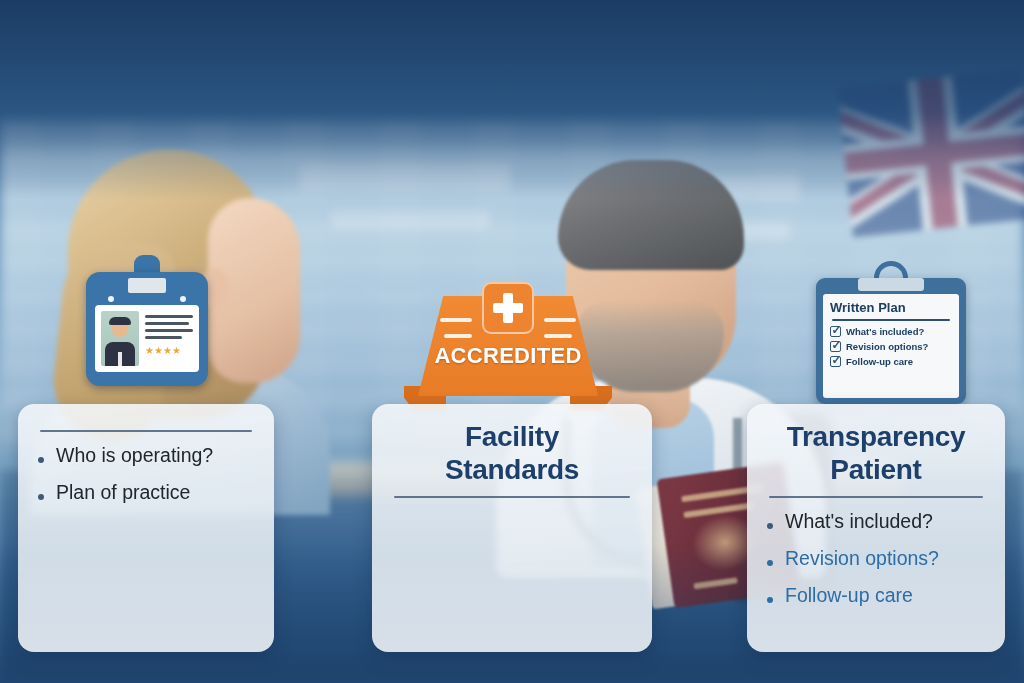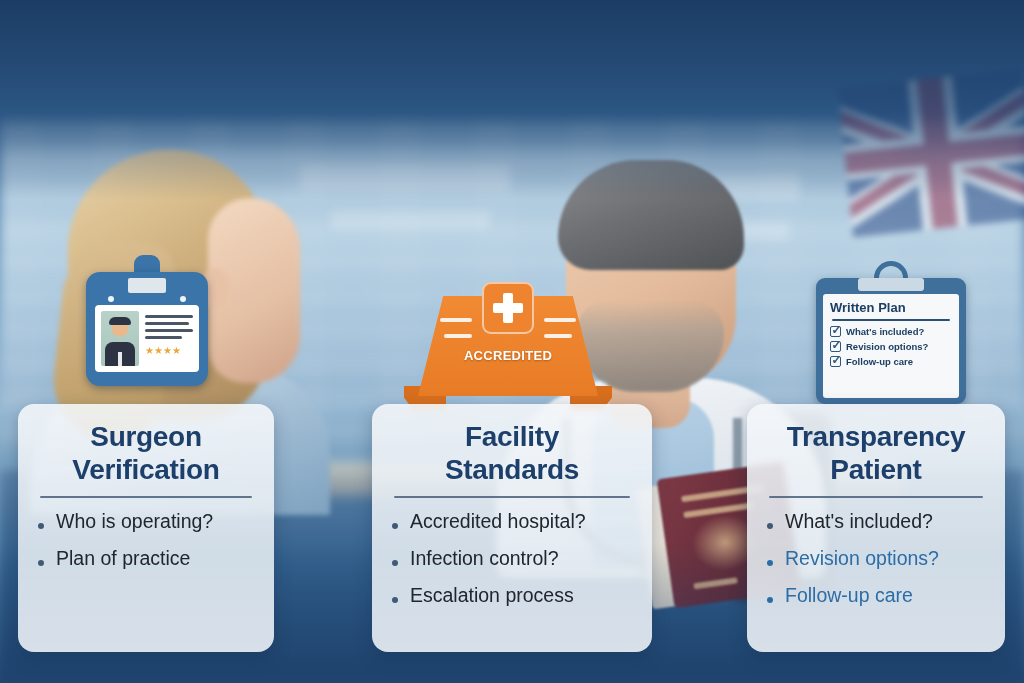--- a/index.html
+++ b/index.html
@@ -233,21 +233,21 @@
   }
   .acc-cross:before { left:10px; top:0; width:10px; height:30px; }
   .acc-cross:after  { left:0; top:10px; width:30px; height:10px; }
   .acc-dash { position:absolute; height:4px; background:rgba(255,255,255,.88); border-radius:2px; }
   .acc-dash.l1 { left:22px; top:22px; width:32px; }
   .acc-dash.l2 { left:26px; top:38px; width:28px; }
   .acc-dash.r1 { right:22px; top:22px; width:32px; }
   .acc-dash.r2 { right:26px; top:38px; width:28px; }
   .acc-text {
     position:absolute; left:0; right:0; top:50px; text-align:center;
-    color:#fff; font-weight:bold; font-size:13px; line-height:19px;
+    color:#fff; font-weight:bold; font-size:22px; line-height:19px;
     letter-spacing:.3px; text-shadow:0 1px 2px rgba(110,50,0,.45);
   }
 
   
   .clipboard { position:absolute; left:816px; top:278px; width:150px; height:126px; }
   .cb-board {
     position:absolute; inset:0; background:#3f6f9b; border-radius:9px;
     box-shadow:0 3px 9px rgba(10,30,55,.35);
   }
   .cb-clip-arc {
@@ -443,57 +443,39 @@
           </div>
           <div class="cb-row">
             <div class="cb-box"></div>
             <div class="cb-txt">Follow-up care</div>
           </div>
         </div>
     </div>
   </div>
 
   <div class="card" id="card-0">
-    <div class="card-title">
-      <div>Surgeon</div>
-      <div>Verification</div>
-    </div>
     <div class="card-rule"></div>
     <ul class="bullets">
         <li>
           <span class="dot"></span>
           <span>Who is operating?</span>
         </li>
         <li>
           <span class="dot"></span>
           <span>Plan of practice</span>
         </li>
       </ul>
   </div>
 
   <div class="card" id="card-1">
     <div class="card-title">
       <div>Facility</div>
       <div>Standards</div>
     </div>
     <div class="card-rule"></div>
-    <ul class="bullets">
-        <li>
-          <span class="dot"></span>
-          <span>Accredited hospital?</span>
-        </li>
-        <li>
-          <span class="dot"></span>
-          <span>Infection control?</span>
-        </li>
-        <li>
-          <span class="dot"></span>
-          <span>Escalation process</span>
-        </li>
-      </ul>
   </div>
 
   <div class="card" id="card-2">
     <div class="card-title">
       <div>Transparency</div>
       <div>Patient</div>
     </div>
     <div class="card-rule"></div>
     <ul class="bullets">
         <li>

